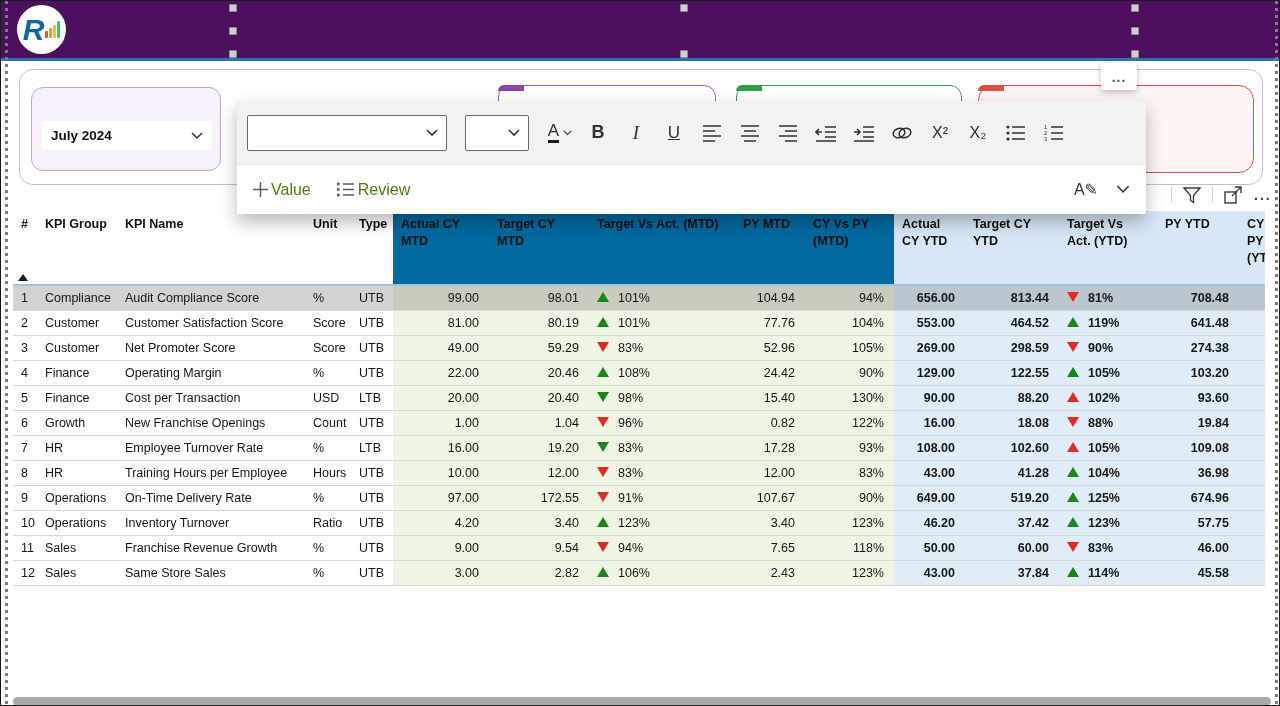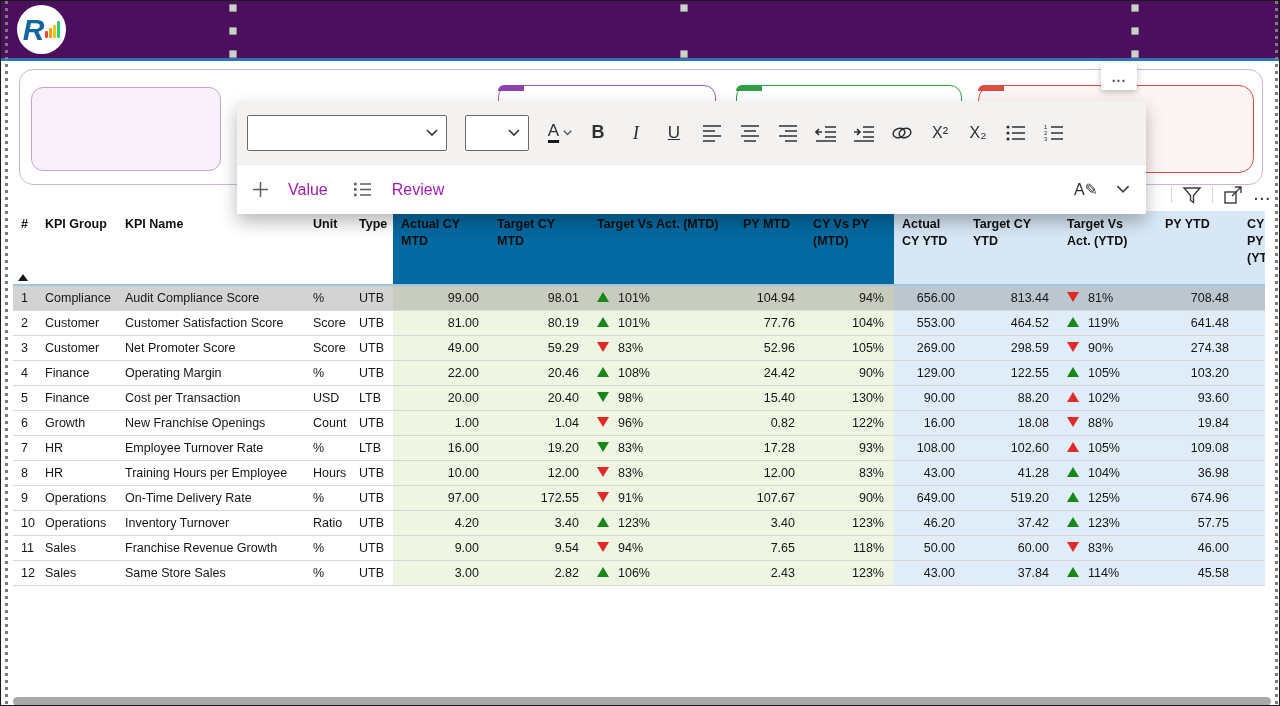--- a/index.html
+++ b/index.html
@@ -46,40 +46,40 @@
   .tb-select{background:#fff;border:1px solid #6b6968;border-radius:2px;height:36px;display:flex;align-items:center;justify-content:flex-end;padding:0 8px;}
   .tb-select.font{width:200px;margin-right:14px;}
   .tb-select.size{width:64px;margin-right:10px;}
   .tb-btn{width:34px;height:34px;display:flex;align-items:center;justify-content:center;color:#323130;flex:0 0 auto;}
   .tb-btn svg{display:block;}
   .glyph-b{font-weight:800;font-size:18px;}
   .glyph-i{font-family:"Liberation Serif",serif;font-style:italic;font-size:19px;}
   .glyph-u{font-size:17px;text-decoration:underline;}
   .glyph-a{font-size:17px;border-bottom:3px solid #1a1a1a;line-height:1;padding-bottom:1px;}
   .glyph-x{font-size:16px;}
-  .tb2-item{display:flex;align-items:center;gap:20px;color:#a21caf;font-size:16px;margin-right:26px;}
+  .tb2-item{display:flex;align-items:center;gap:3px;color:#4d7c0f;font-size:16px;margin-right:26px;}
   .tb2-right{margin-left:auto;display:flex;align-items:center;gap:18px;color:#424242;}
   .apen{font-size:16px;color:#323130;}
 
   
   .vh{position:absolute;top:184px;left:1170px;display:flex;align-items:center;gap:10px;z-index:3;color:#3b3a39;}
   .vh-sep{width:1px;height:16px;background:#d6d4d2;}
   .vh-dots{font-weight:bold;letter-spacing:2px;font-size:14px;color:#3b3a39;}
 
   
   .table-wrap{position:absolute;left:12px;top:210px;width:1252px;height:482px;overflow:hidden;background:#fff;}
   table.kpi{border-collapse:collapse;table-layout:fixed;width:1281px;}
   table.kpi th{vertical-align:top;text-align:left;font-size:12.5px;font-weight:bold;color:#111;padding:5px 10px 2px 8px;height:74px;line-height:1.35;position:relative;}
   table.kpi thead tr{border-bottom:2px solid #9fc6dd;}
   table.kpi td{font-size:12.5px;color:#161616;padding:0 10px 0 8px;height:25px;white-space:nowrap;overflow:hidden;}
   table.kpi tbody tr{border-bottom:1px solid #d8d8d8;}
   th.sec-green{background:#0369a1;}
   td.sec-green{background:#eef5e3;}
   th.sec-blue{background:#d7e7f5;}
-  td.sec-blue{background:#e0edf8;}
+  td.sec-blue{background:#e0edf8;font-weight:bold;}
   tr.selected td{background-image:linear-gradient(rgba(92,92,92,.27),rgba(92,92,92,.27));}
   .al-r{text-align:right;}
   .al-l{text-align:left;}
   .sort-asc{position:absolute;left:5px;bottom:3px;width:0;height:0;border-left:5px solid transparent;border-right:5px solid transparent;border-bottom:7px solid #1a1a1a;}
   .tri{display:inline-block;width:0;height:0;margin-right:9px;}
   .tri.up{border-left:6px solid transparent;border-right:6px solid transparent;border-bottom:10px solid;}
   .tri.down{border-left:6px solid transparent;border-right:6px solid transparent;border-top:10px solid;}
   .tri.green{color:#178717;border-bottom-color:#178717;border-top-color:#178717;}
   .tri.red{color:#df2a25;border-bottom-color:#df2a25;border-top-color:#df2a25;}
 
@@ -109,20 +109,26 @@
   <div class="handle" style="left:1130px;top:3px;"></div>
   <div class="handle" style="left:228px;top:26px;"></div>
   <div class="handle" style="left:1130px;top:26px;"></div>
   <div class="handle" style="left:228px;top:49px;"></div>
   <div class="handle" style="left:679px;top:49px;"></div>
   <div class="handle" style="left:1130px;top:49px;"></div>
 
   <div class="filter-panel"></div>
 
   <div class="slicer">
+    <div class="slicer-select">
+      <span class="slicer-value">July 2024</span>
+      <svg width="12" height="8" viewBox="0 0 12 8">
+          <path d="M1 1 L6 6 L11 1" stroke="#333" stroke-width="1.5" fill="none"></path>
+        </svg>
+    </div>
   </div>
 
   <div class="kpi-card purple">
     <div class="card-accent" style="background:#8e44ad;"></div>
   </div>
   <div class="kpi-card green">
     <div class="card-accent" style="background:#2f9e44;"></div>
   </div>
   <div class="kpi-card red">
     <div class="card-accent" style="background:#dc4e41;"></div>

